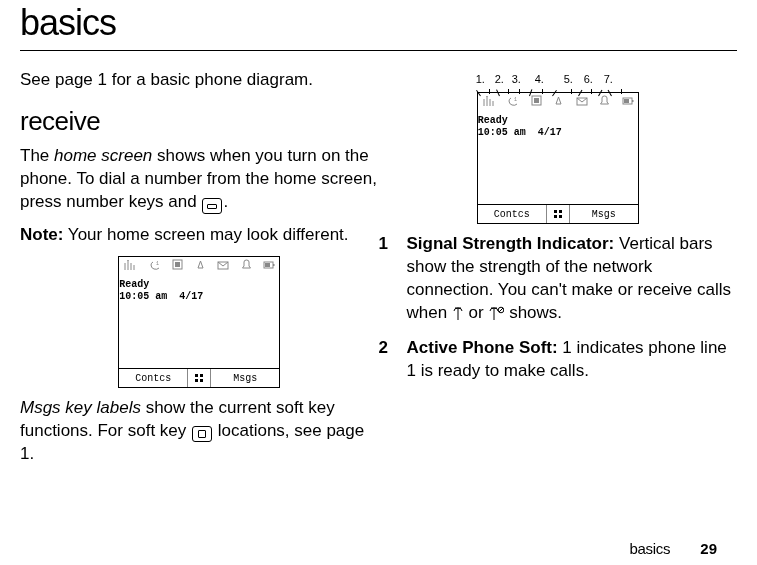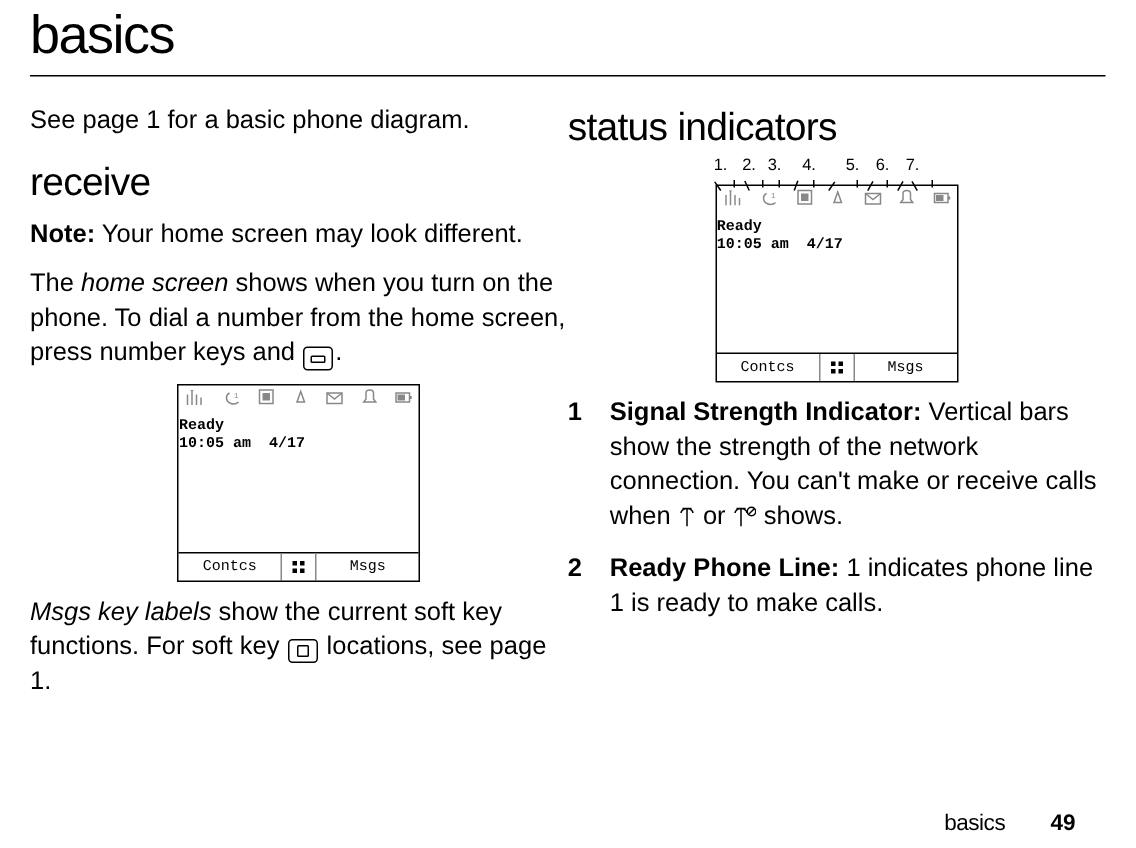--- a/index.html
+++ b/index.html
@@ -225,27 +225,27 @@
 
   <div class="cols">
 
     <div class="col">
 
       <p class="body-text">See page 1 for a basic phone diagram.</p>
 
       <h2 class="section">receive</h2>
 
       <p class="body-text">
-        <span class="bold">Note:</span><span> Your home screen may look different.</span>
-      </p>
-
-      <p class="body-text">
         <span>The </span><span class="italic">home screen</span><span> shows when you turn on the phone. To dial a number from the home screen, press number keys and </span><span class="key-cap">
             <span class="inner-bar"></span>
           </span><span>.</span>
+      </p>
+
+      <p class="body-text">
+        <span class="bold">Note:</span><span> Your home screen may look different.</span>
       </p>
 
       <div class="phone-wrap">
         <div class="phone">
           <div class="phone-screen">
             <div class="status-bar">
 
               <svg width="14" height="10" viewBox="0 0 14 10">
                   <path d="M5 0 L5 10 M2 3 L2 10 M8 3 L8 10 M11 5 L11 10" stroke="#888" stroke-width="1" fill="none"></path>
                   <path d="M4 0 L6 0" stroke="#888"></path>
@@ -305,21 +305,20 @@
       <p class="body-text">
         <span class="italic">Msgs key labels</span><span> show the current soft key functions. For soft key </span><span class="key-cap">
             <span class="inner-dot"></span>
           </span><span> locations, see page 1.</span>
       </p>
 
     </div>
 
     <div class="col">
 
-      <h2 class="section" style="margin-top:0">status indicators</h2>
 
 
       <div class="phone-wrap" style="margin-top:24px">
         <div class="phone">
           <div class="num-labels">
             <span style="left:-2px">1.</span>
             <span style="left:17px">2.</span>
             <span style="left:34px">3.</span>
             <span style="left:57px">4.</span>
             <span style="left:86px">5.</span>
@@ -403,26 +402,26 @@
                 </svg></span><span> or </span><span class="ant-icon"><svg width="16" height="14" viewBox="0 0 16 14">
                   <path d="M6 2 L6 14 M3 2 L9 2 M2 5 A4 3 0 0 1 10 5" stroke="#000" stroke-width="1" fill="none"></path>
                   <circle cx="13" cy="4" r="2.8" stroke="#000" fill="none"></circle>
                   <line x1="11" y1="6" x2="15" y2="2" stroke="#000"></line>
                 </svg></span><span> shows.</span>
           </div>
         </li>
         <li>
           <div class="num">2</div>
           <div class="content">
-            <span class="title">Ready Phone Line:</span><span> 1 indicates phone line 1 is ready to make calls.</span>
+            <span class="title">Active Phone Soft:</span><span> 1 indicates phone line 1 is ready to make calls.</span>
           </div>
         </li>
       </ol>
 
     </div>
   </div>
 
   <div class="footer">
     <span class="lbl">basics</span>
-    <span class="pg">49</span>
+    <span class="pg">29</span>
   </div>
 
 </div>
 
 </body></html>

